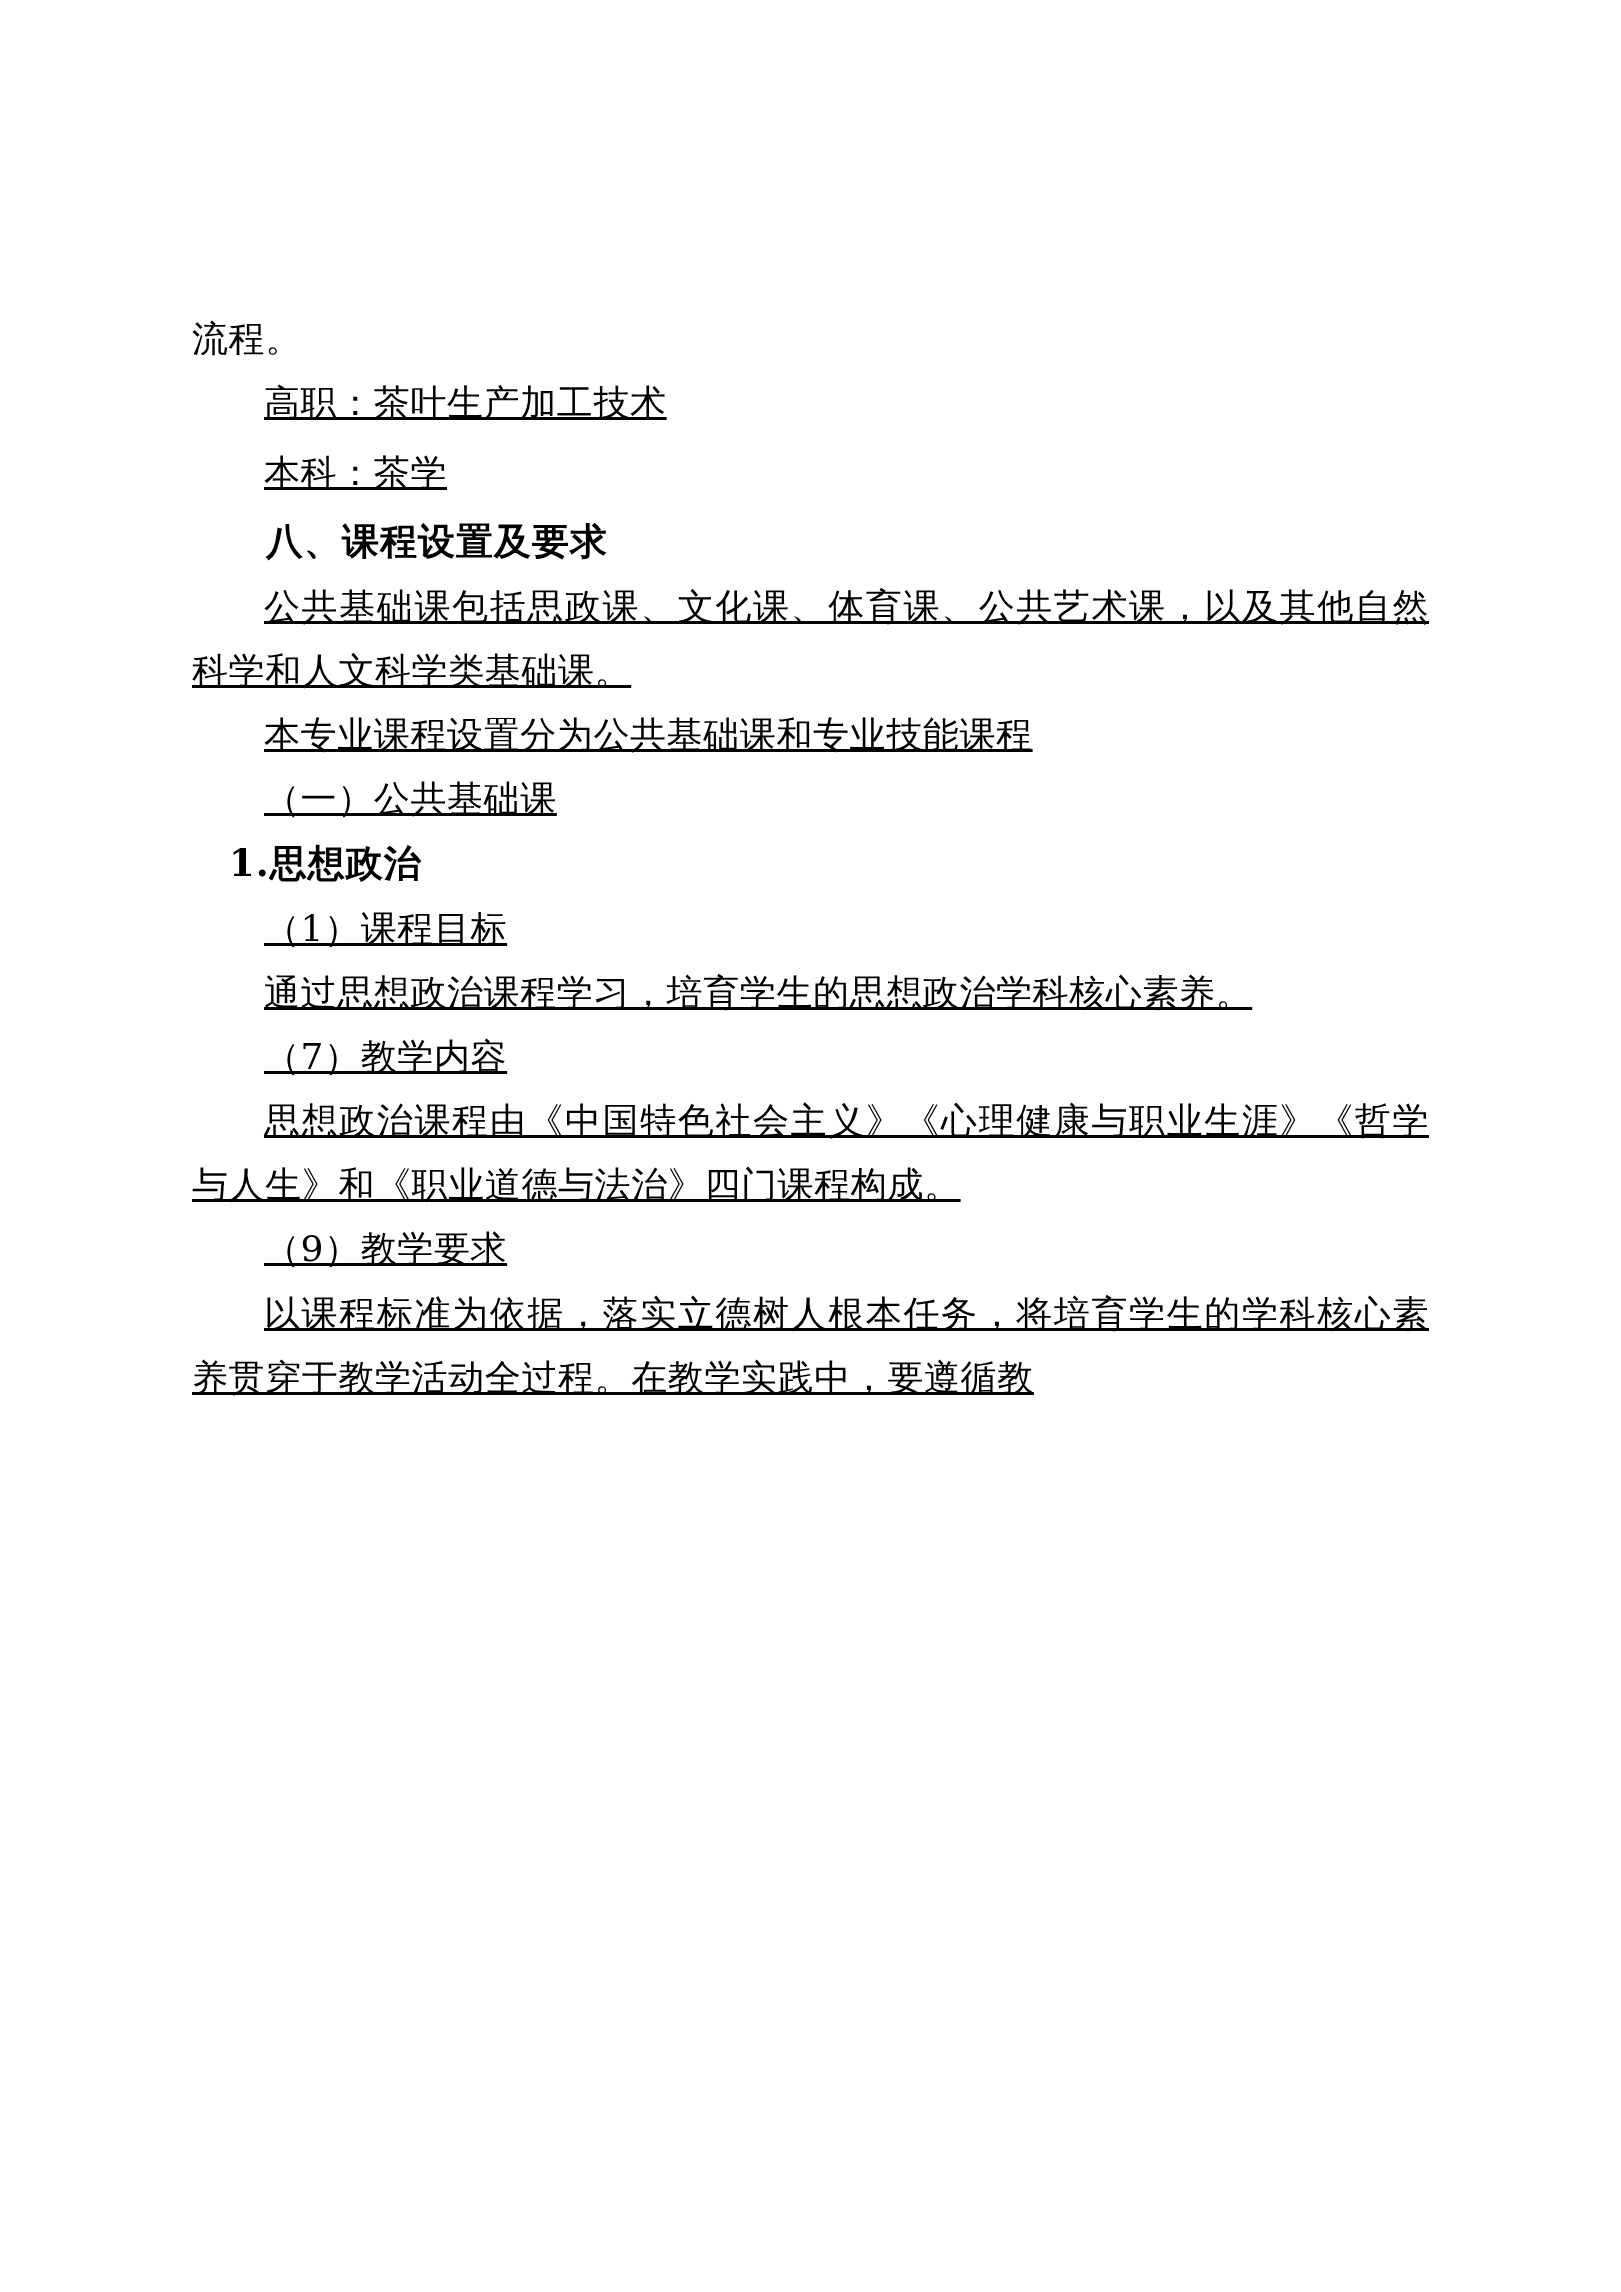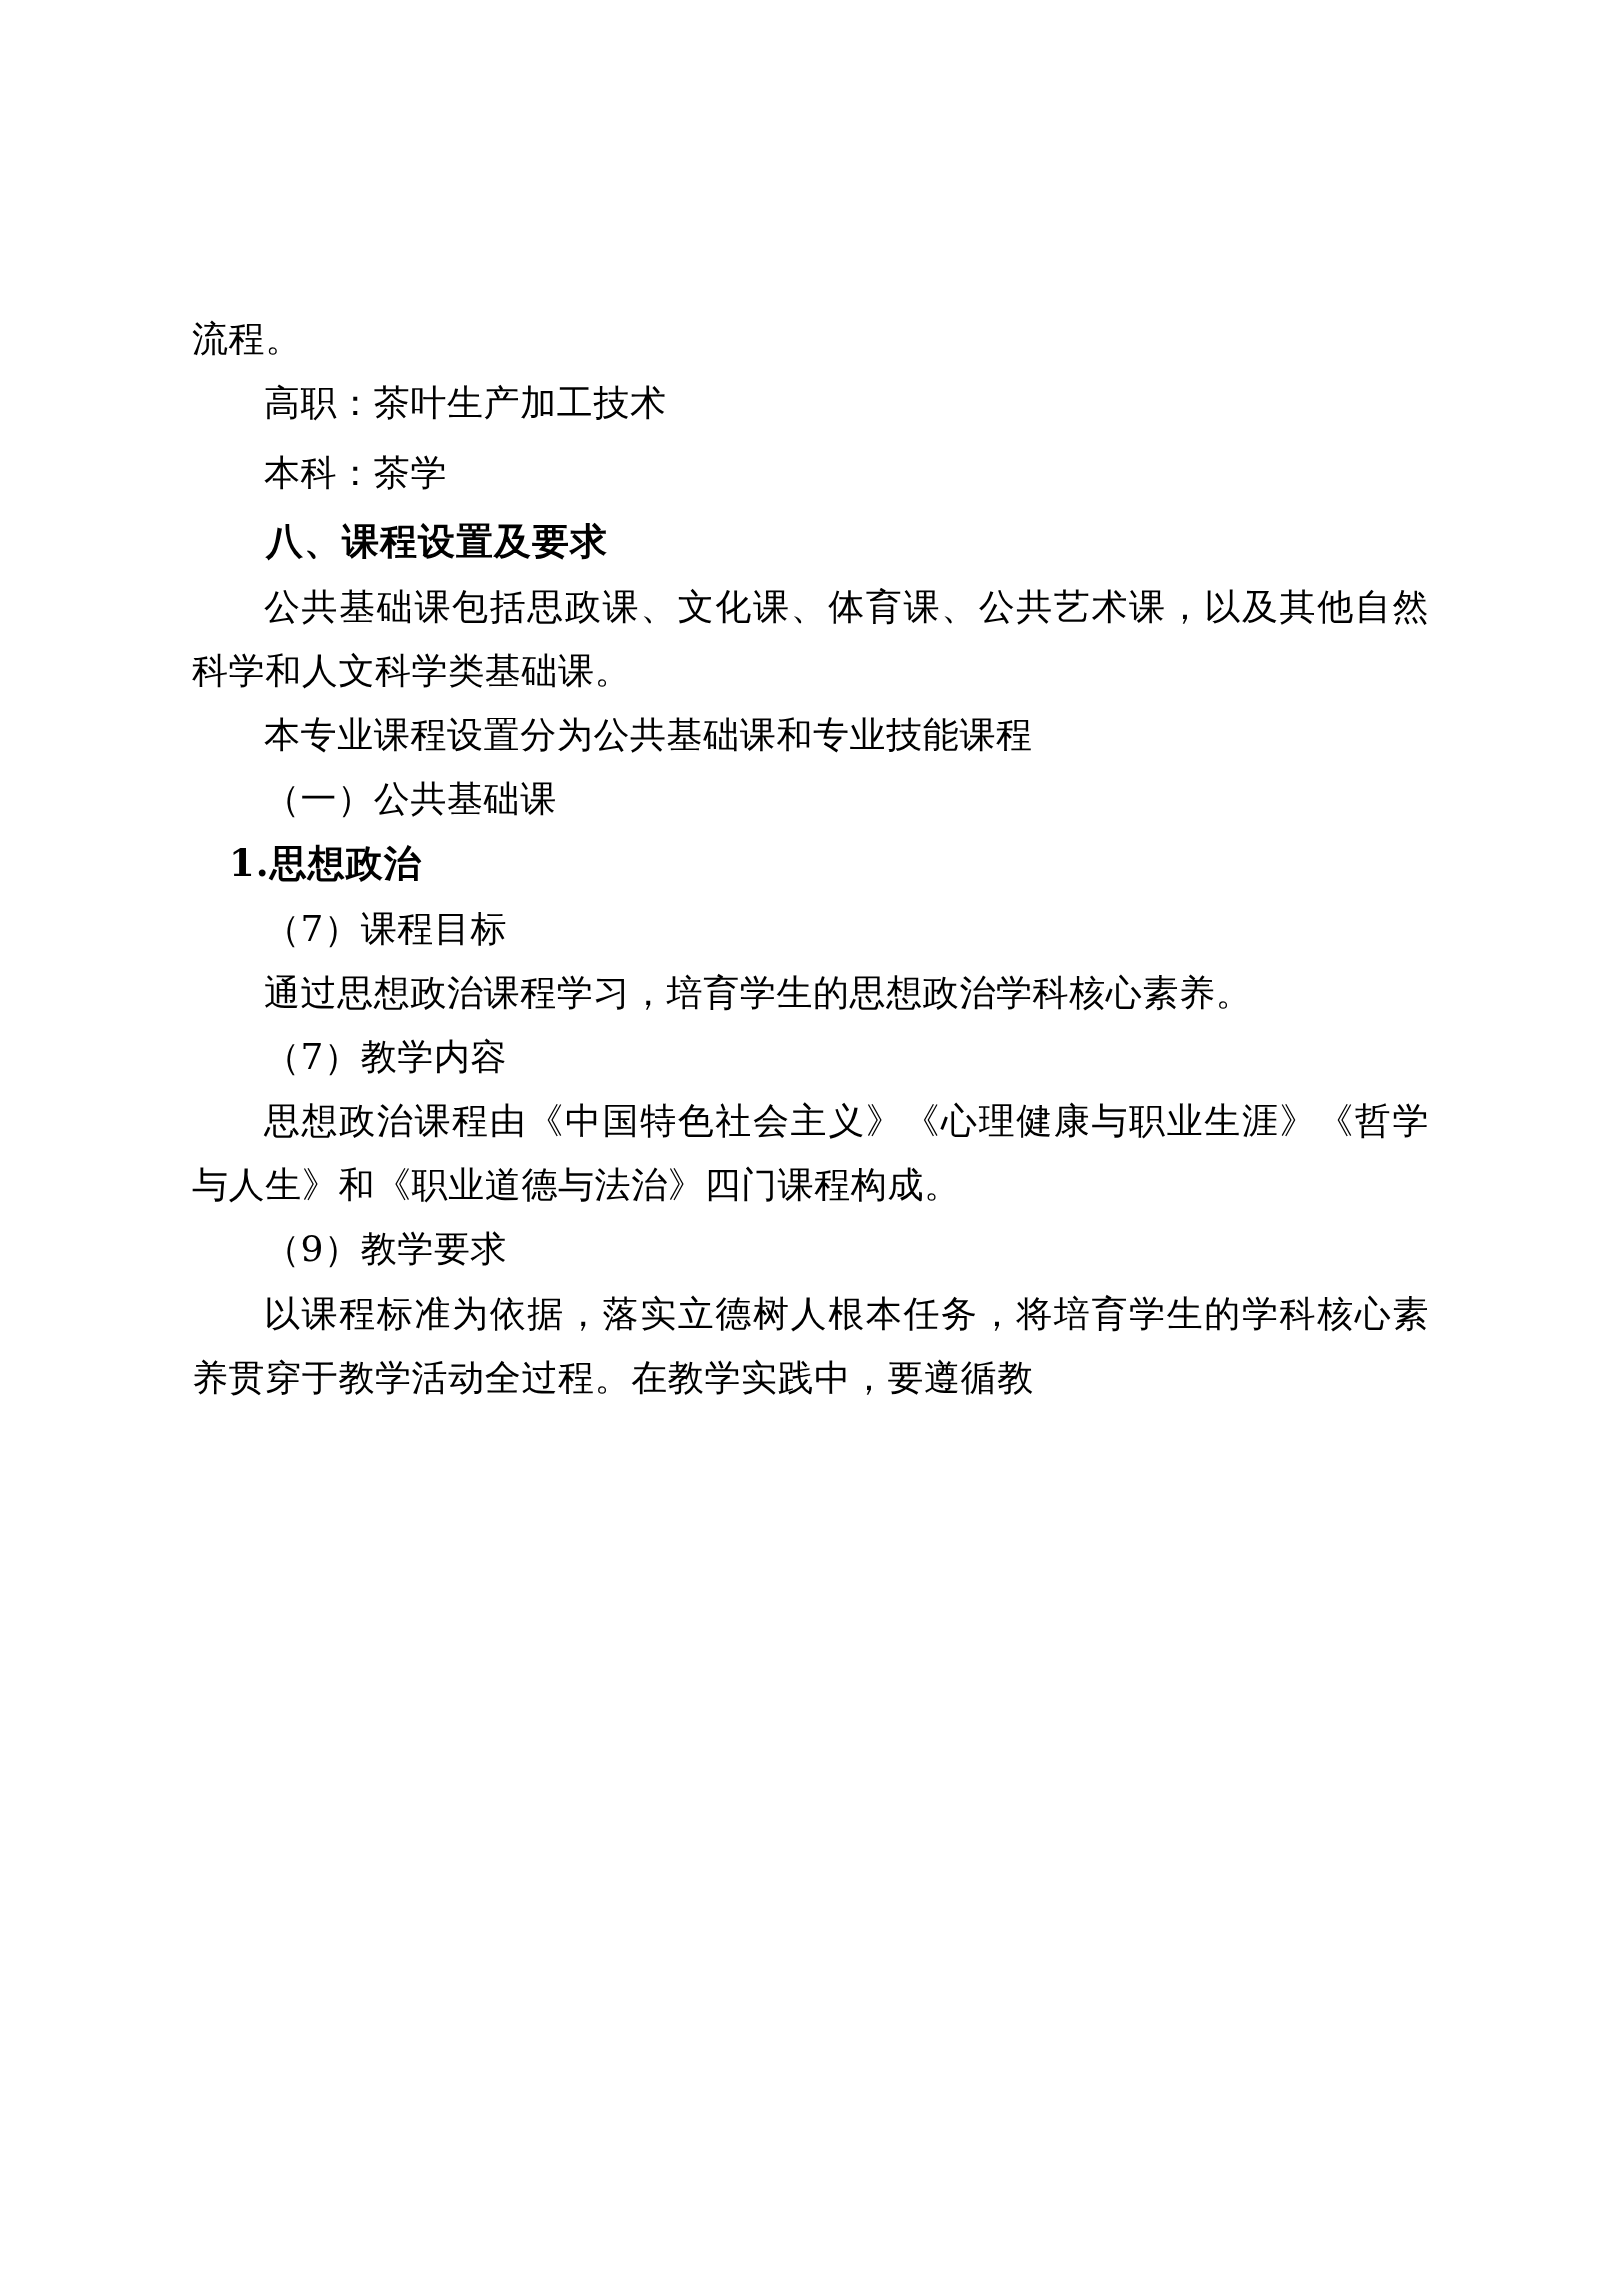--- a/index.html
+++ b/index.html
@@ -25,20 +25,21 @@
     line-height: 1.78;
   }
   p {
     margin: 0 0 0 0;
     text-align: justify;
     text-justify: inter-ideograph;
     letter-spacing: 0.6px;
   }
   .indent {
     text-indent: 2em;
+    text-decoration: underline;
   }
   .noindent {
     text-indent: 0;
   }
   .heading {
     font-weight: bold;
     text-indent: 2em;
     font-size: 37px;
     letter-spacing: 1px;
     margin-top: 3.9px;
@@ -70,21 +71,21 @@
 
     <p class="indent">公共基础课包括思政课、文化课、体育课、公共艺术课，以及其他自然科学和人文科学类基础课。</p>
 
     <p class="indent">本专业课程设置分为公共基础课和专业技能课程</p>
 
 
     <p class="indent">（一）公共基础课</p>
 
     <p class="subheading">1.思想政治</p>
 
-    <p class="indent">（7）课程目标</p>
+    <p class="indent">（1）课程目标</p>
 
     <p class="indent">通过思想政治课程学习，培育学生的思想政治学科核心素养。</p>
 
     <p class="indent">（7）教学内容</p>
 
     <p class="indent">思想政治课程由《中国特色社会主义》《心理健康与职业生涯》《哲学与人生》和《职业道德与法治》四门课程构成。</p>
 
     <p class="indent">（9）教学要求</p>
 
     <p class="indent">以课程标准为依据，落实立德树人根本任务，将培育学生的学科核心素养贯穿于教学活动全过程。在教学实践中，要遵循教</p>

